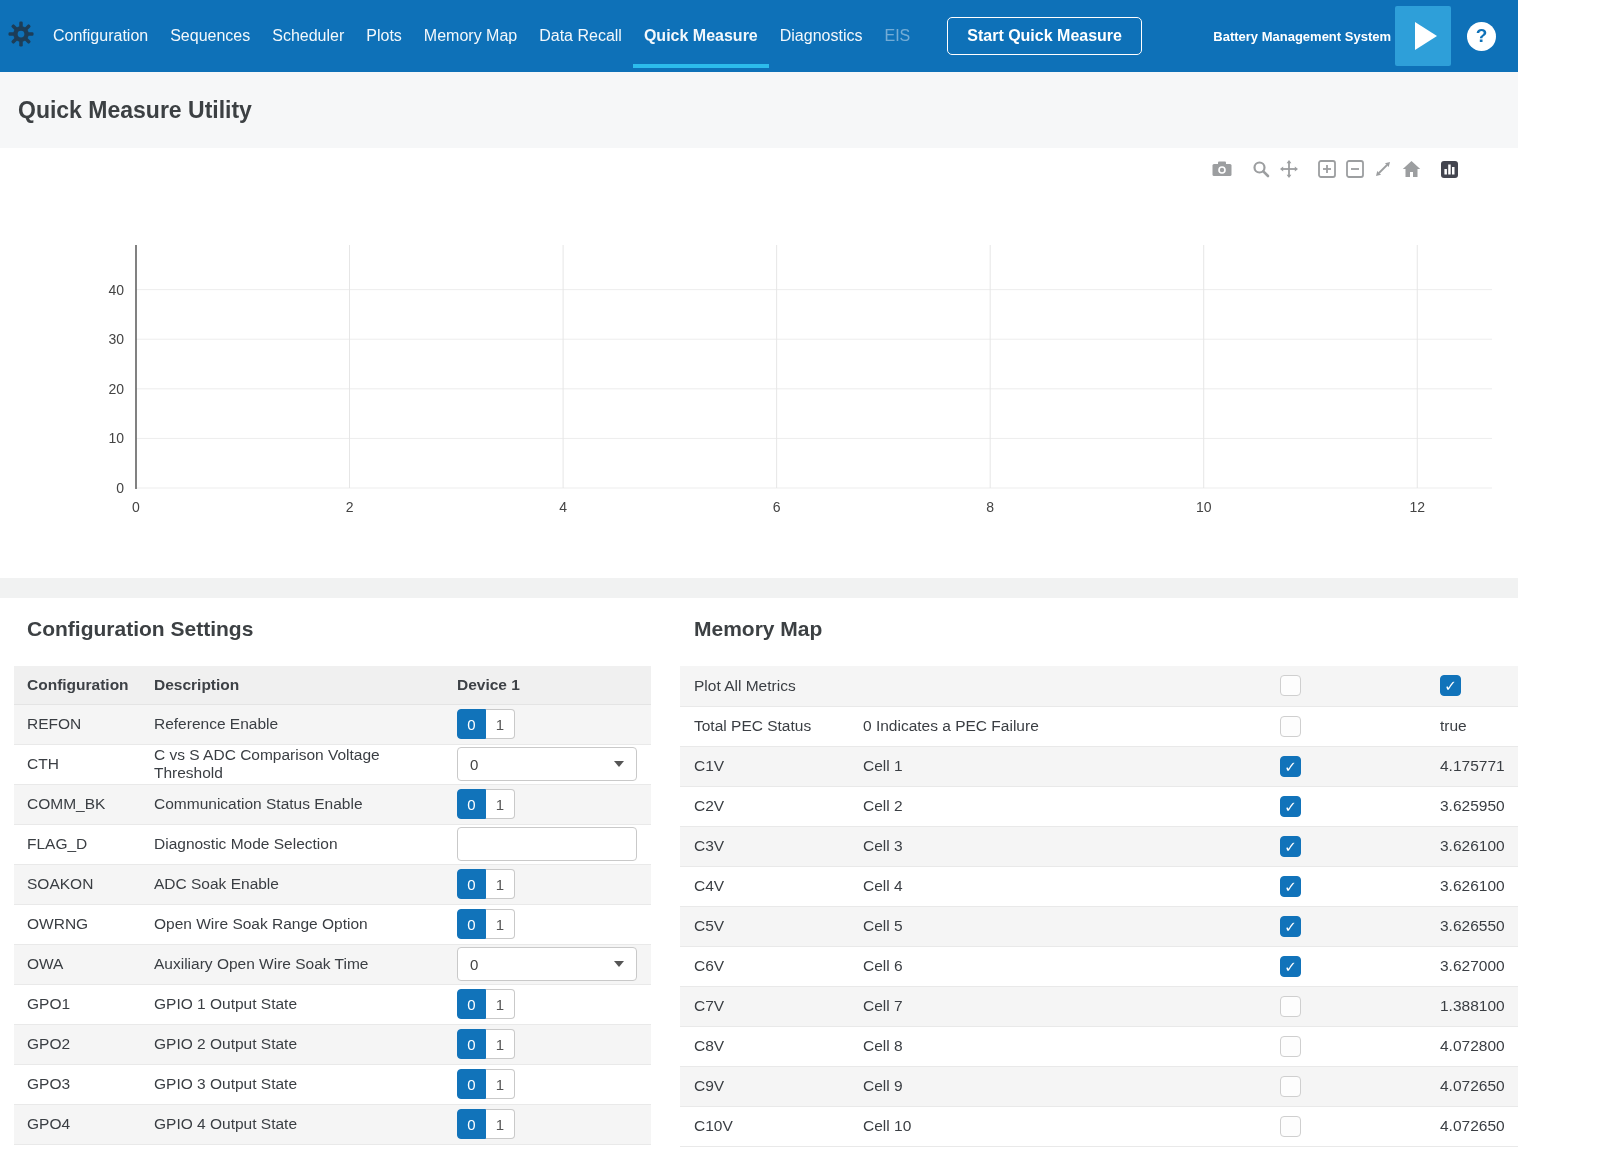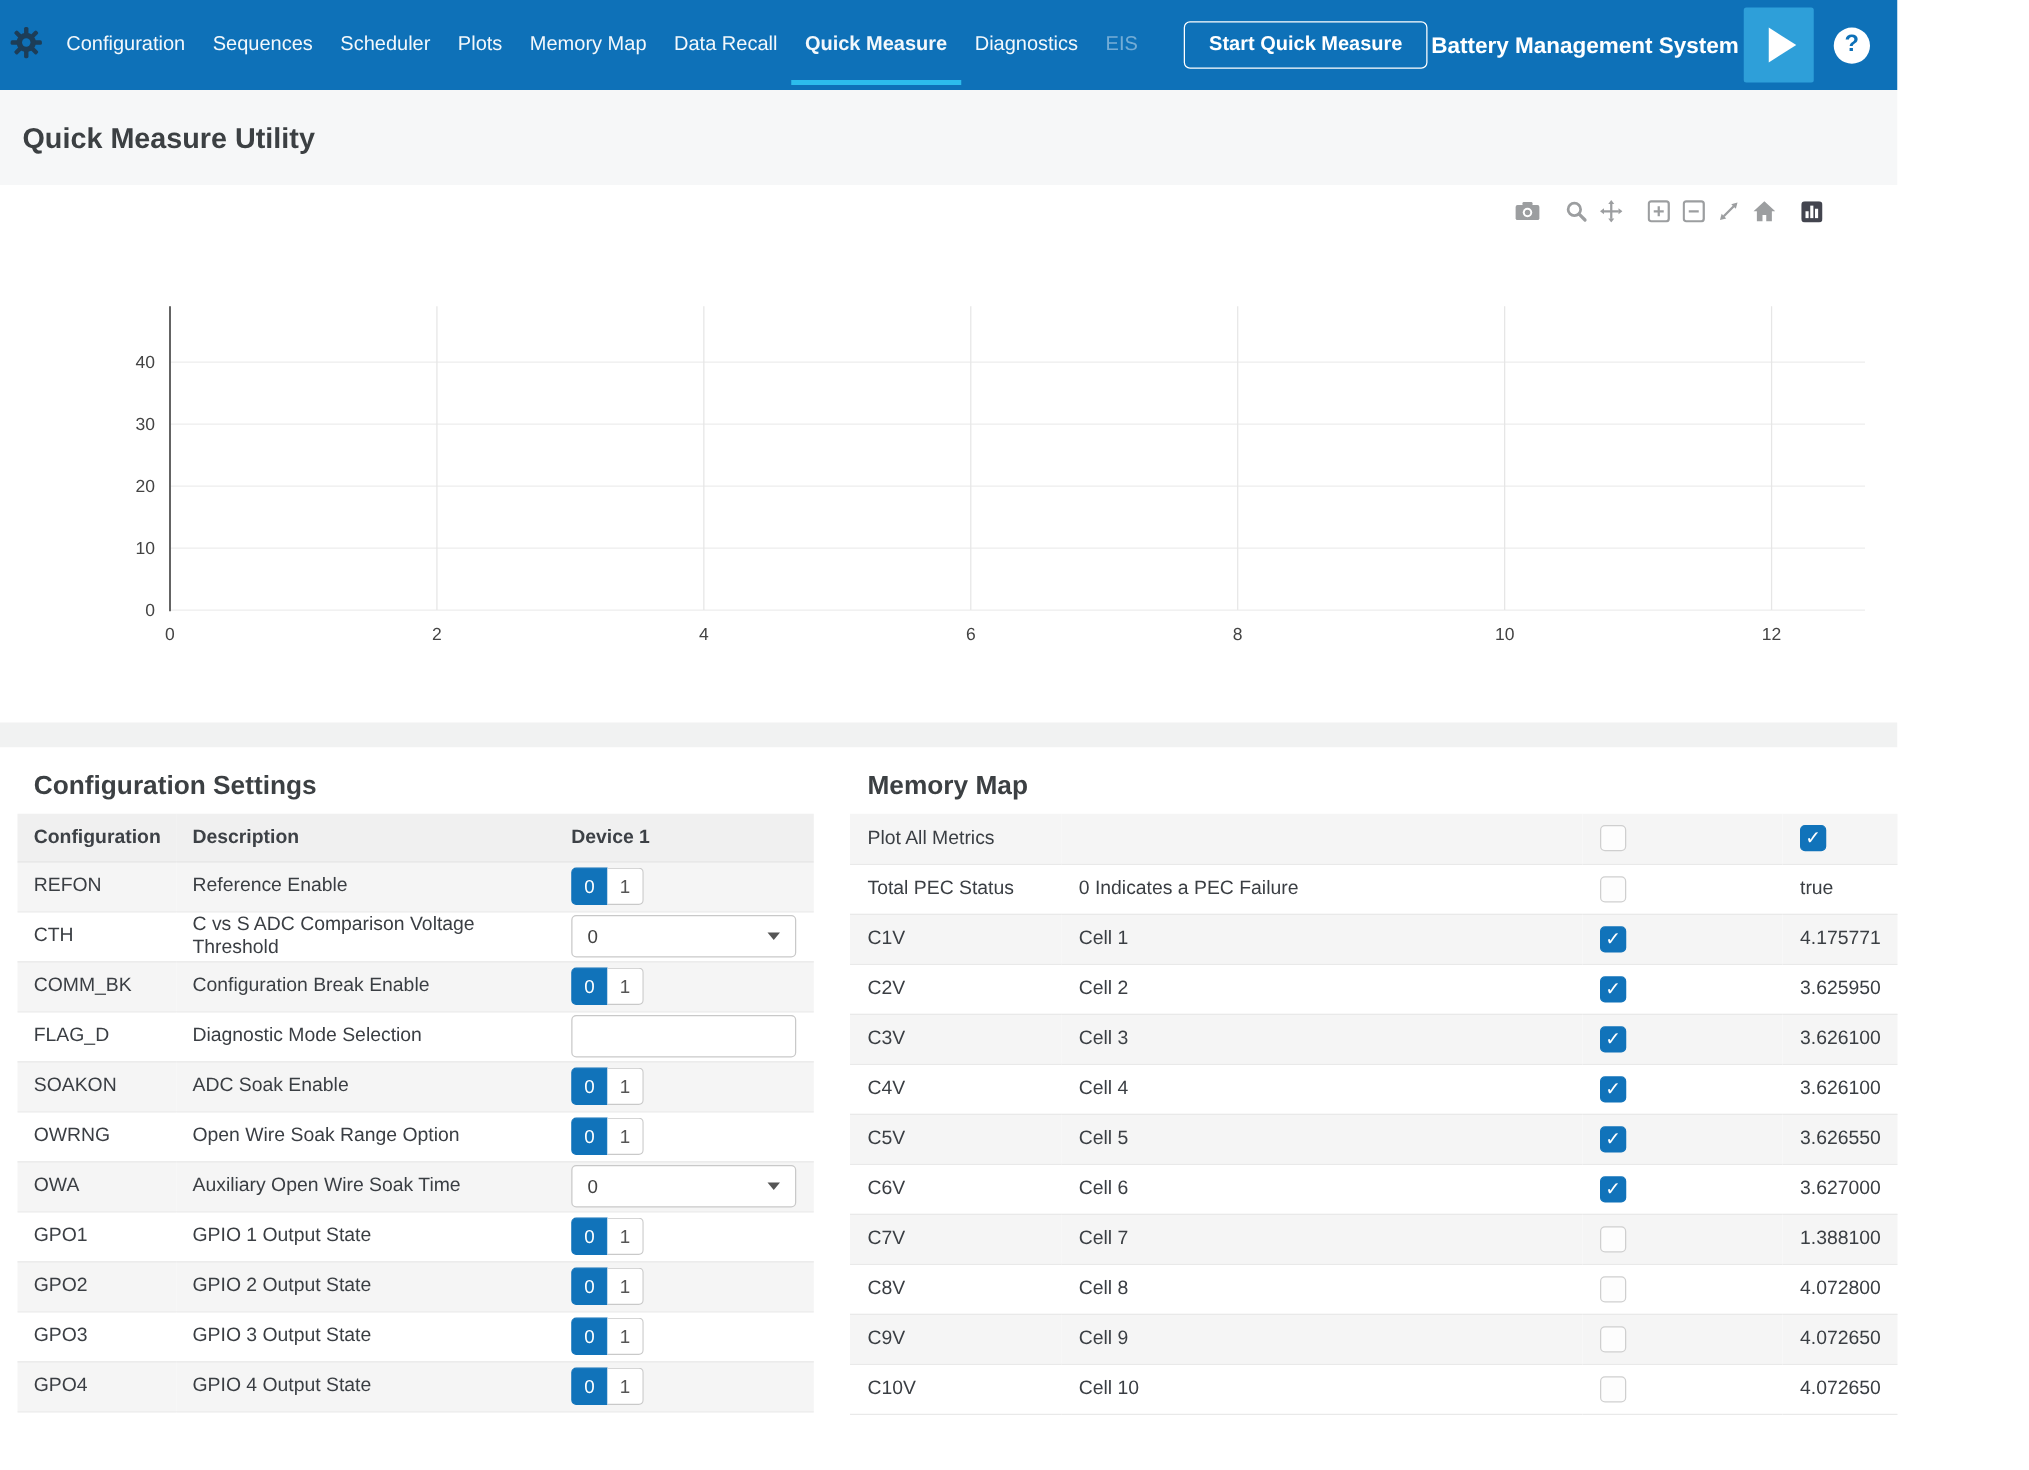--- a/index.html
+++ b/index.html
@@ -10,40 +10,40 @@
   
   .nav { position:absolute; top:0; left:0; width:100%; height:72px; background:#0e71b8; display:flex; align-items:center; }
   .nav-gear { width:42px; display:flex; align-items:center; justify-content:center; cursor:pointer; }
   .nav-items { display:flex; align-items:stretch; height:100%; }
   .nav-item { display:flex; align-items:center; padding:0 11px; color:rgba(255,255,255,.95); font-size:16px; position:relative; cursor:pointer; white-space:nowrap; }
   .nav-item.active { font-weight:bold; }
   .nav-item.active::after { content:""; position:absolute; left:0; right:0; bottom:4px; height:4px; background:#2cbcec; }
   .nav-item.disabled { color:rgba(255,255,255,.42); }
   .start-btn { margin-left:26px; background:transparent; border:1.5px solid #fff; border-radius:5px; color:#fff; font-size:16px; font-weight:bold; padding:9px 19px; cursor:pointer; font-family:inherit; }
   .nav-right { margin-left:auto; display:flex; align-items:center; height:100%; }
-  .brand { color:#fff; font-size:18px; font-weight:bold; margin-right:4px; }
+  .brand { color:#fff; font-size:13px; font-weight:bold; margin-right:4px; }
   .playbox { width:56px; height:60px; background:#2e9fd9; display:flex; align-items:center; justify-content:center; cursor:pointer; border-radius:2px; }
   .tri { width:0; height:0; border-left:22px solid #fff; border-top:14px solid transparent; border-bottom:14px solid transparent; margin-left:6px; }
   .help { width:29px; height:29px; border-radius:50%; background:#fff; color:#0e71b8; font-weight:bold; font-size:19px; display:flex; align-items:center; justify-content:center; margin:0 22px 0 16px; cursor:pointer; }
 
   
   .titlebar { position:absolute; top:72px; left:0; width:100%; height:76px; background:#f6f7f8; display:flex; align-items:center; padding-left:18px; }
   .titlebar h1 { font-size:23px; font-weight:bold; color:#3c4043; }
 
   
   .chart-section { position:absolute; top:148px; left:0; width:100%; height:430px; background:#fff; }
   .modebar { position:absolute; top:8px; right:55px; display:flex; align-items:center; }
   .modebar .mb { padding:4px 5px; cursor:pointer; display:flex; align-items:center; }
   .mb-gap { width:10px; }
   .divider-band { position:absolute; top:578px; left:0; width:100%; height:20px; background:#f1f2f2; }
 
   
   .tables-section { position:absolute; top:598px; left:0; width:100%; height:578px; background:#fff; }
   .panel { position:absolute; top:0; padding-top:18px; }
-  .panel h2 { font-size:21px; line-height:26px; font-weight:bold; color:#3c4043; margin-bottom:9px; padding-left:13px; }
+  .panel h2 { font-size:21px; line-height:26px; font-weight:bold; color:#3c4043; margin-bottom:24px; padding-left:13px; }
   #config-panel { left:14px; width:637px; }
   #memory-panel { left:680px; width:876px; }
   #config-panel h2 { padding-left:13px; }
   #memory-panel h2 { padding-left:14px; }
   table { border-collapse:collapse; table-layout:fixed; width:100%; font-size:15.5px; color:#3a3e43; }
   th { text-align:left; font-weight:bold; color:#3d4146; background:#f0f0f0; height:38px; }
   th, td { padding:0 8px 0 13px; vertical-align:middle; }
   #memory-panel th, #memory-panel td { padding-left:14px; }
   td { height:40px; border-bottom:1px solid #e9e9e9; }
   tr.stripe td { background:#f5f5f5; }
@@ -239,21 +239,21 @@
               <td>C vs S ADC Comparison Voltage Threshold</td>
               <td>
                 <div class="selectbox">
                   <span class="selval">0</span>
                   <span class="caret"></span>
                 </div>
               </td>
             </tr>
             <tr class="stripe">
               <td>COMM_BK</td>
-              <td>Configuration Break Enable</td>
+              <td>Communication Status Enable</td>
               <td><div class="toggle">
                   <div class="tseg sel">0</div>
                   <div class="tseg">1</div>
                 </div></td>
             </tr>
             <tr>
               <td>FLAG_D</td>
               <td>Diagnostic Mode Selection</td>
               <td><input class="textbox" style=""></td>
             </tr>

